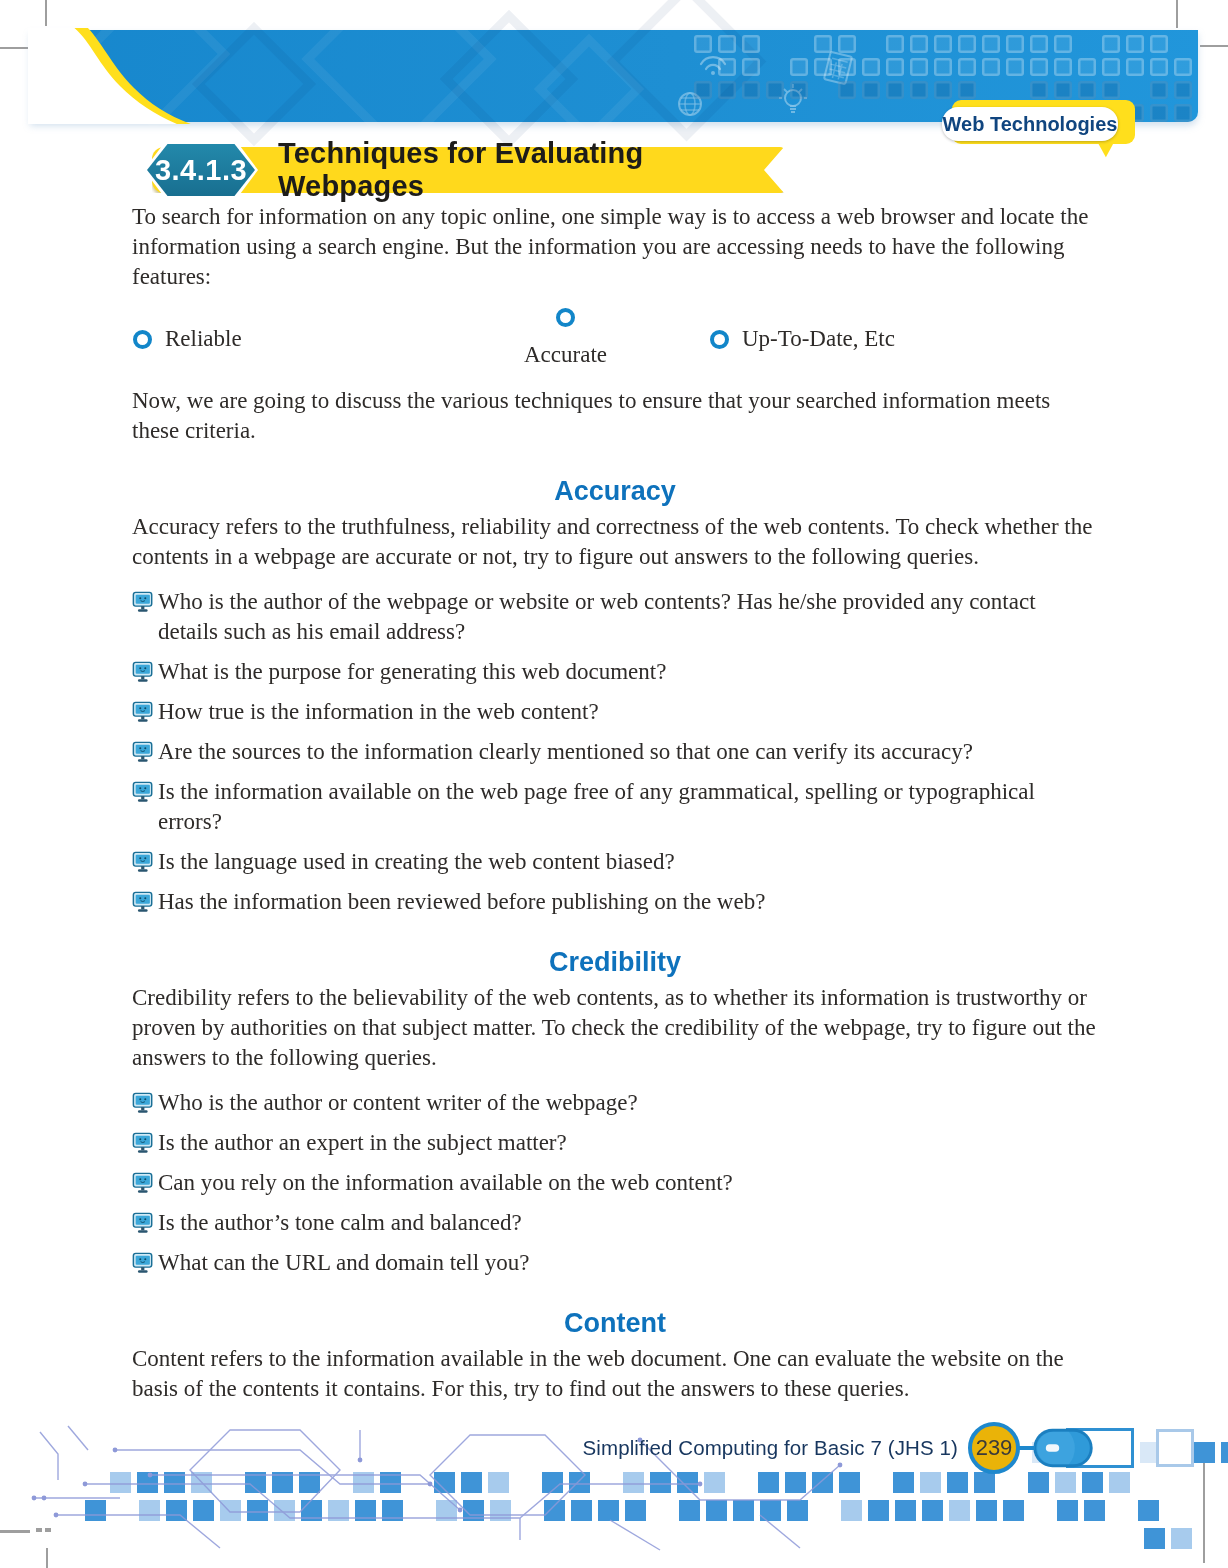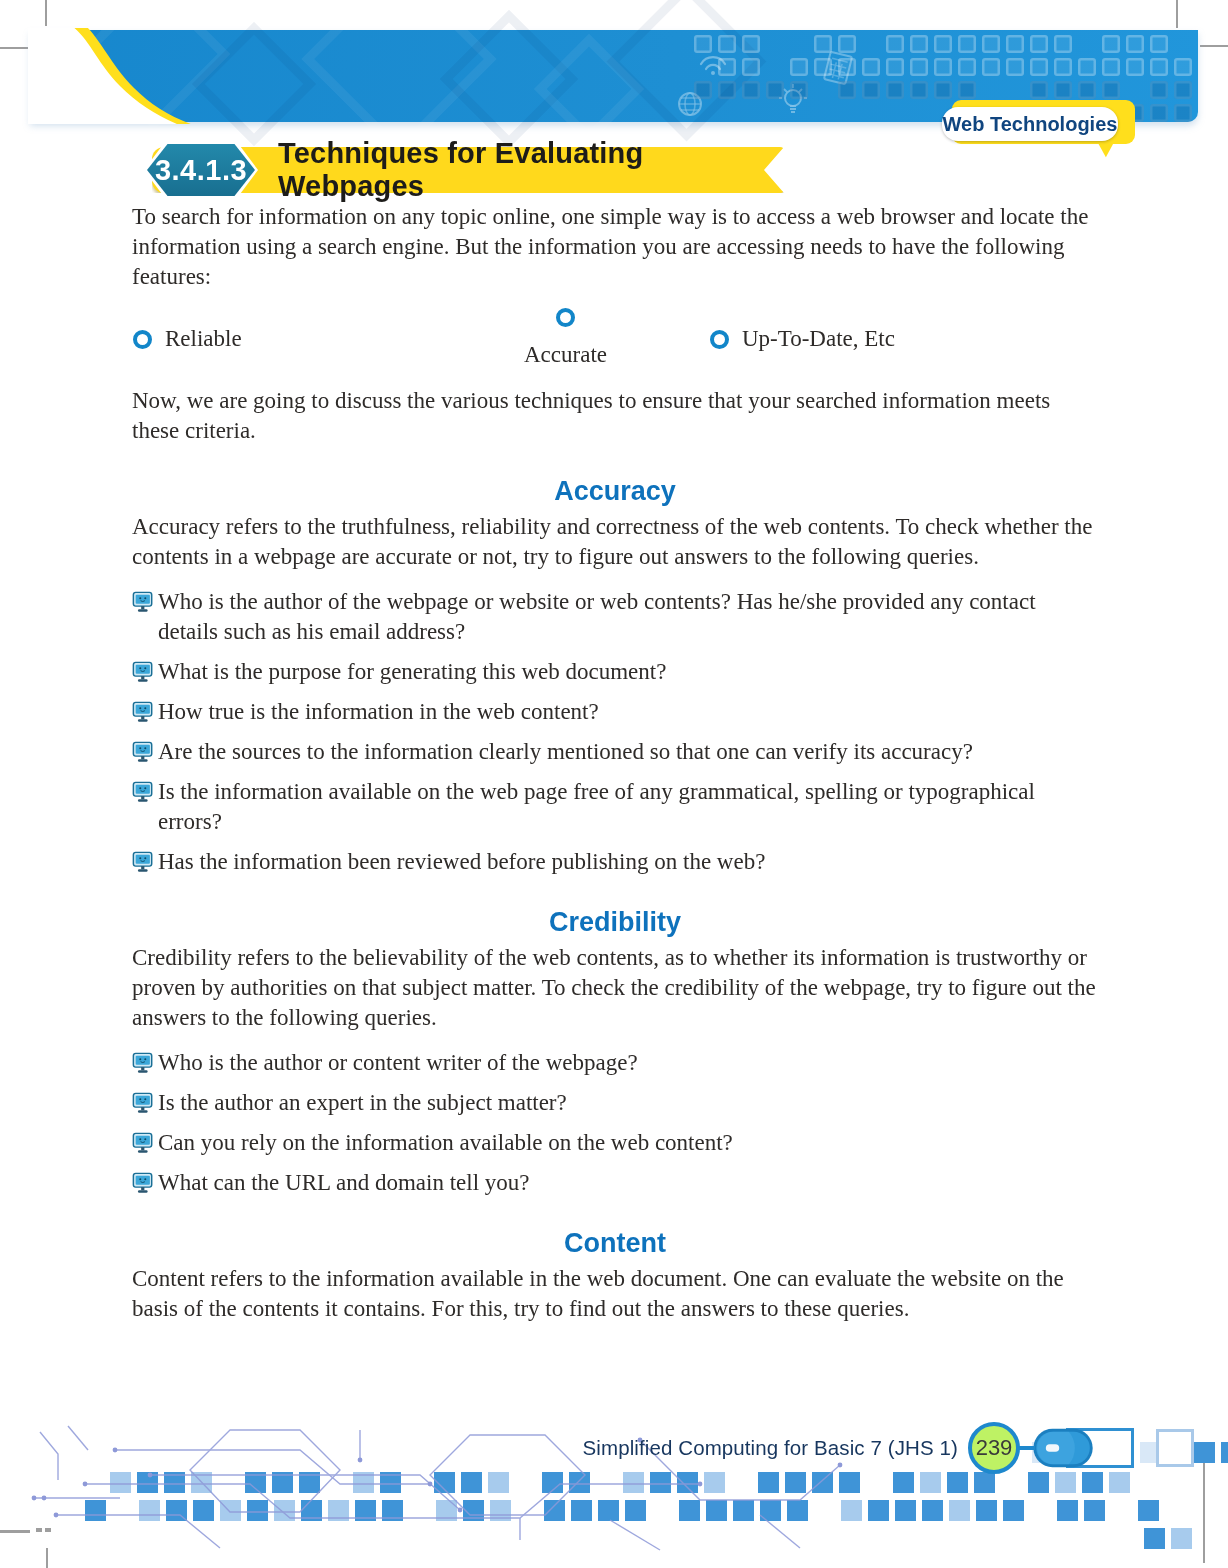--- a/index.html
+++ b/index.html
@@ -57,21 +57,21 @@
   .ring{width:11px;height:11px;border:4px solid #1286c9;border-radius:50%;background:#fff;flex:none;}
   .topic h2{margin:30px 0 5px;text-align:center;font:700 27px "Liberation Sans",sans-serif;color:#0e72bc;}
   .qlist{list-style:none;margin:15px 0 0;padding:0;}
   .qlist li{display:flex;gap:4px;margin-bottom:10px;align-items:flex-start;}
   .bullet-icon-slot{flex:none;width:22px;height:24px;margin-top:3px;}
   .li-text{flex:1;}
 
   
   .footer{position:absolute;top:1422px;right:34px;height:52px;display:flex;align-items:center;z-index:4;}
   .book{font:400 20.5px "Liberation Sans",sans-serif;color:#17365e;margin-right:10px;letter-spacing:.1px;}
-  .pagenum{width:44px;height:44px;border:4px solid #1e88cd;border-radius:50%;background:#bef264;flex:none;
+  .pagenum{width:44px;height:44px;border:4px solid #1e88cd;border-radius:50%;background:#eab308;flex:none;
       display:flex;align-items:center;justify-content:center;font:400 22px "Liberation Sans",sans-serif;color:#3a3a3a;z-index:2;}
   .connector{width:18px;height:4px;background:#1e88cd;margin:0 -3px;z-index:1;}
   .mouse-wrap{position:relative;width:112px;height:46px;}
   .mouse-rect{position:absolute;left:34px;top:3px;width:62px;height:34px;border:3px solid #2f90d2;background:#fff;}
   .mouse-svg{position:absolute;left:0;top:1px;}
   .sq-outline{width:32px;height:32px;border:3px solid #a9c9e9;background:#fff;margin-left:12px;}
 
   
   .band{position:absolute;left:0;top:1420px;width:1228px;height:148px;}
 </style>
@@ -318,20 +318,32 @@
         <li>
             <span class="bullet-icon-slot"><svg width="22" height="24" viewBox="0 0 24 26">
                 <rect x="1.5" y="2.5" width="20" height="15" rx="2.5" fill="#cfe9f5" stroke="#1a6f96" stroke-width="1.6"></rect>
                 <rect x="4" y="5" width="15.5" height="10" rx="1.2" fill="#3ba7d9"></rect>
                 <circle cx="9" cy="9" r="1.1" fill="#0d4a66"></circle>
                 <circle cx="14.5" cy="9" r="1.1" fill="#0d4a66"></circle>
                 <path d="M9.3,11.6 q2.4,1.8 4.8,0" stroke="#0d4a66" stroke-width="1" fill="none"></path>
                 <rect x="10" y="17.5" width="3.5" height="3.5" fill="#2a5670"></rect>
                 <rect x="6.5" y="21" width="10.5" height="2.6" rx="1.3" fill="#2a5670"></rect>
               </svg></span>
+            <span class="li-text">Is the language used in creating the web content biased?</span>
+          </li>
+        <li>
+            <span class="bullet-icon-slot"><svg width="22" height="24" viewBox="0 0 24 26">
+                <rect x="1.5" y="2.5" width="20" height="15" rx="2.5" fill="#cfe9f5" stroke="#1a6f96" stroke-width="1.6"></rect>
+                <rect x="4" y="5" width="15.5" height="10" rx="1.2" fill="#3ba7d9"></rect>
+                <circle cx="9" cy="9" r="1.1" fill="#0d4a66"></circle>
+                <circle cx="14.5" cy="9" r="1.1" fill="#0d4a66"></circle>
+                <path d="M9.3,11.6 q2.4,1.8 4.8,0" stroke="#0d4a66" stroke-width="1" fill="none"></path>
+                <rect x="10" y="17.5" width="3.5" height="3.5" fill="#2a5670"></rect>
+                <rect x="6.5" y="21" width="10.5" height="2.6" rx="1.3" fill="#2a5670"></rect>
+              </svg></span>
             <span class="li-text">Has the information been reviewed before publishing on the web?</span>
           </li>
       </ul>
     </section>
 
     <section class="topic">
       <h2>Credibility</h2>
       <p>Credibility refers to the believability of the web contents, as to whether its information is trustworthy or proven by authorities on that subject matter. To check the credibility of the webpage, try to figure out the answers to the following queries.</p>
       <ul class="qlist">
         <li>
@@ -362,20 +374,32 @@
             <span class="bullet-icon-slot"><svg width="22" height="24" viewBox="0 0 24 26">
                 <rect x="1.5" y="2.5" width="20" height="15" rx="2.5" fill="#cfe9f5" stroke="#1a6f96" stroke-width="1.6"></rect>
                 <rect x="4" y="5" width="15.5" height="10" rx="1.2" fill="#3ba7d9"></rect>
                 <circle cx="9" cy="9" r="1.1" fill="#0d4a66"></circle>
                 <circle cx="14.5" cy="9" r="1.1" fill="#0d4a66"></circle>
                 <path d="M9.3,11.6 q2.4,1.8 4.8,0" stroke="#0d4a66" stroke-width="1" fill="none"></path>
                 <rect x="10" y="17.5" width="3.5" height="3.5" fill="#2a5670"></rect>
                 <rect x="6.5" y="21" width="10.5" height="2.6" rx="1.3" fill="#2a5670"></rect>
               </svg></span>
             <span class="li-text">Can you rely on the information available on the web content?</span>
+          </li>
+        <li>
+            <span class="bullet-icon-slot"><svg width="22" height="24" viewBox="0 0 24 26">
+                <rect x="1.5" y="2.5" width="20" height="15" rx="2.5" fill="#cfe9f5" stroke="#1a6f96" stroke-width="1.6"></rect>
+                <rect x="4" y="5" width="15.5" height="10" rx="1.2" fill="#3ba7d9"></rect>
+                <circle cx="9" cy="9" r="1.1" fill="#0d4a66"></circle>
+                <circle cx="14.5" cy="9" r="1.1" fill="#0d4a66"></circle>
+                <path d="M9.3,11.6 q2.4,1.8 4.8,0" stroke="#0d4a66" stroke-width="1" fill="none"></path>
+                <rect x="10" y="17.5" width="3.5" height="3.5" fill="#2a5670"></rect>
+                <rect x="6.5" y="21" width="10.5" height="2.6" rx="1.3" fill="#2a5670"></rect>
+              </svg></span>
+            <span class="li-text">Is the author’s tone calm and balanced?</span>
           </li>
         <li>
             <span class="bullet-icon-slot"><svg width="22" height="24" viewBox="0 0 24 26">
                 <rect x="1.5" y="2.5" width="20" height="15" rx="2.5" fill="#cfe9f5" stroke="#1a6f96" stroke-width="1.6"></rect>
                 <rect x="4" y="5" width="15.5" height="10" rx="1.2" fill="#3ba7d9"></rect>
                 <circle cx="9" cy="9" r="1.1" fill="#0d4a66"></circle>
                 <circle cx="14.5" cy="9" r="1.1" fill="#0d4a66"></circle>
                 <path d="M9.3,11.6 q2.4,1.8 4.8,0" stroke="#0d4a66" stroke-width="1" fill="none"></path>
                 <rect x="10" y="17.5" width="3.5" height="3.5" fill="#2a5670"></rect>
                 <rect x="6.5" y="21" width="10.5" height="2.6" rx="1.3" fill="#2a5670"></rect>

